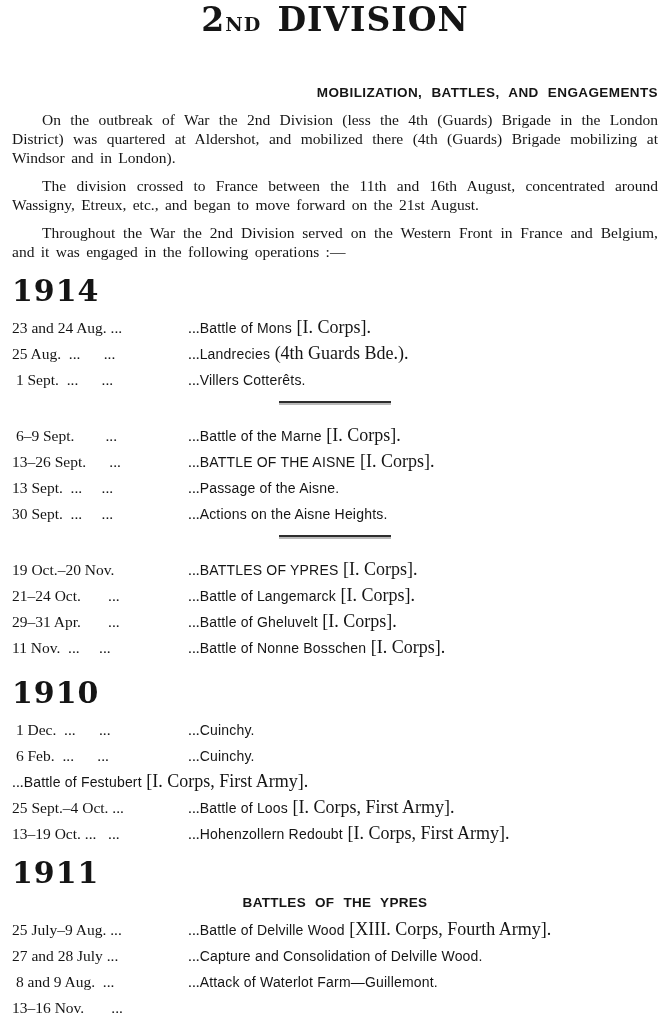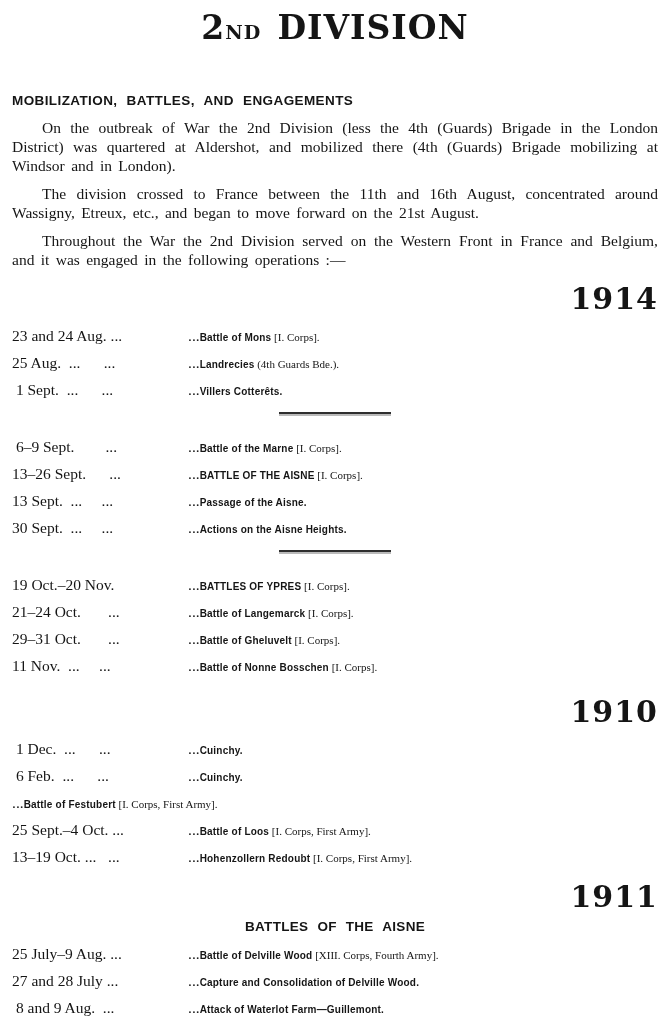--- a/index.html
+++ b/index.html
@@ -4,55 +4,55 @@
 <style>
   html,body { margin:0; padding:0; }
   body {
     width:670px; height:1028px;
     background:#ffffff; color:#151515;
     font-family:"Liberation Serif", serif;
   }
   .page {
     box-sizing:border-box;
     width:670px; height:1028px;
-    padding:8px 12px 0 12px;
+    padding:0 12px 0 12px;
     overflow:hidden;
   }
   .title {
     margin:2px 0 0 0;
     text-align:center;
     font-family:"DejaVu Serif", serif;
     font-weight:700;
     font-size:33px;
     line-height:36px;
     letter-spacing:1px;
   }
   .title .ord { font-size:0.58em; letter-spacing:1px; }
   .title .titlegap { display:inline-block; width:16px; }
   .subtitle {
     margin:42px 0 0 0;
-    text-align:left;
+    text-align:right;
     font-family:"Liberation Sans", sans-serif;
     font-weight:700;
     font-size:13.5px;
     line-height:16px;
     letter-spacing:0.4px;
     word-spacing:5px;
   }
   .body-par {
     margin:9px 0 0 0;
     font-size:15.5px;
     line-height:19px;
     text-align:justify;
     text-indent:30px;
     word-spacing:2.5px;
   }
   .year-heading {
     margin:14px 0 8px 0;
-    text-align:right;
+    text-align:left;
     font-family:"DejaVu Serif", serif;
     font-weight:700;
     font-size:30px;
     line-height:32px;
     letter-spacing:1px;
   }
   .somme-heading {
     margin:6px 0 6px 0;
     text-align:center;
     font-family:"Liberation Sans", sans-serif;
@@ -70,25 +70,25 @@
     font-size:15.5px;
   }
   .date {
     flex:none;
     width:176px;
     white-space:pre;
   }
   .op { white-space:pre; }
   .opname {
     font-family:"Liberation Sans", sans-serif;
-    font-weight:700;
-    font-size:10px;
+    font-weight:400;
+    font-size:14px;
     letter-spacing:0.2px;
   }
-  .optail { font-size:11px; }
+  .optail { font-size:18px; }
   .rule {
     width:112px; height:2px;
     background:#2e2e2e;
     box-shadow:0 2px 0 rgba(130,130,130,0.55);
     margin:8px auto 20px auto;
   }
 </style>
 </head>
 <body>
 
@@ -145,21 +145,21 @@
   <div class="rows">
     <div class="row">
       <span class="date">19 Oct.–20 Nov.</span>
       <span class="op"><span class="lead">...</span><b class="opname">BATTLES OF YPRES</b><span class="optail"> [I. Corps].</span></span>
     </div>
     <div class="row">
       <span class="date">21–24 Oct.       ...</span>
       <span class="op"><span class="lead">...</span><b class="opname">Battle of Langemarck</b><span class="optail"> [I. Corps].</span></span>
     </div>
     <div class="row">
-      <span class="date">29–31 Oct.       ...</span>
+      <span class="date">29–31 Apr.       ...</span>
       <span class="op"><span class="lead">...</span><b class="opname">Battle of Gheluvelt</b><span class="optail"> [I. Corps].</span></span>
     </div>
     <div class="row">
       <span class="date">11 Nov.  ...     ...</span>
       <span class="op"><span class="lead">...</span><b class="opname">Battle of Nonne Bosschen</b><span class="optail"> [I. Corps].</span></span>
     </div>
   </div>
 
   <h2 class="year-heading" style="margin-top:16px;">1910</h2>
 
@@ -179,21 +179,21 @@
       <span class="date">25 Sept.–4 Oct. ...</span>
       <span class="op"><span class="lead">...</span><b class="opname">Battle of Loos</b><span class="optail"> [I. Corps, First Army].</span></span>
     </div>
     <div class="row">
       <span class="date">13–19 Oct. ...   ...</span>
       <span class="op"><span class="lead">...</span><b class="opname">Hohenzollern Redoubt</b><span class="optail"> [I. Corps, First Army].</span></span>
     </div>
   </div>
 
   <h2 class="year-heading" style="margin-top:10px; margin-bottom:0;">1911</h2>
-  <h3 class="somme-heading">BATTLES OF THE AISNE</h3>
+  <h3 class="somme-heading">BATTLES OF THE YPRES</h3>
 
   <div class="rows">
     <div class="row">
       <span class="date">25 July–9 Aug. ...</span>
       <span class="op"><span class="lead">...</span><b class="opname">Battle of Delville Wood</b><span class="optail"> [XIII. Corps, Fourth Army].</span></span>
     </div>
     <div class="row">
       <span class="date">27 and 28 July ...</span>
       <span class="op"><span class="lead">...</span><b class="opname">Capture and Consolidation of Delville Wood.</b><span class="optail"></span></span>
     </div>

